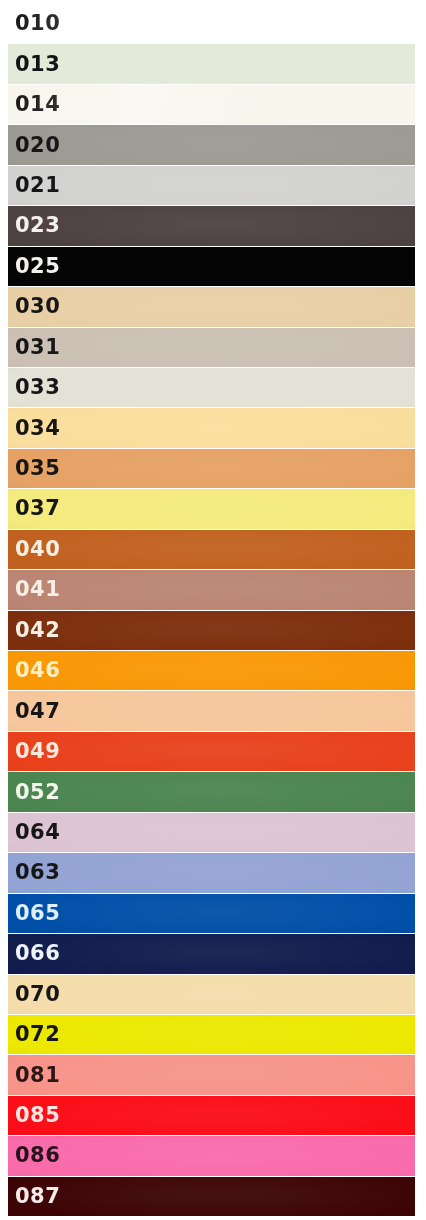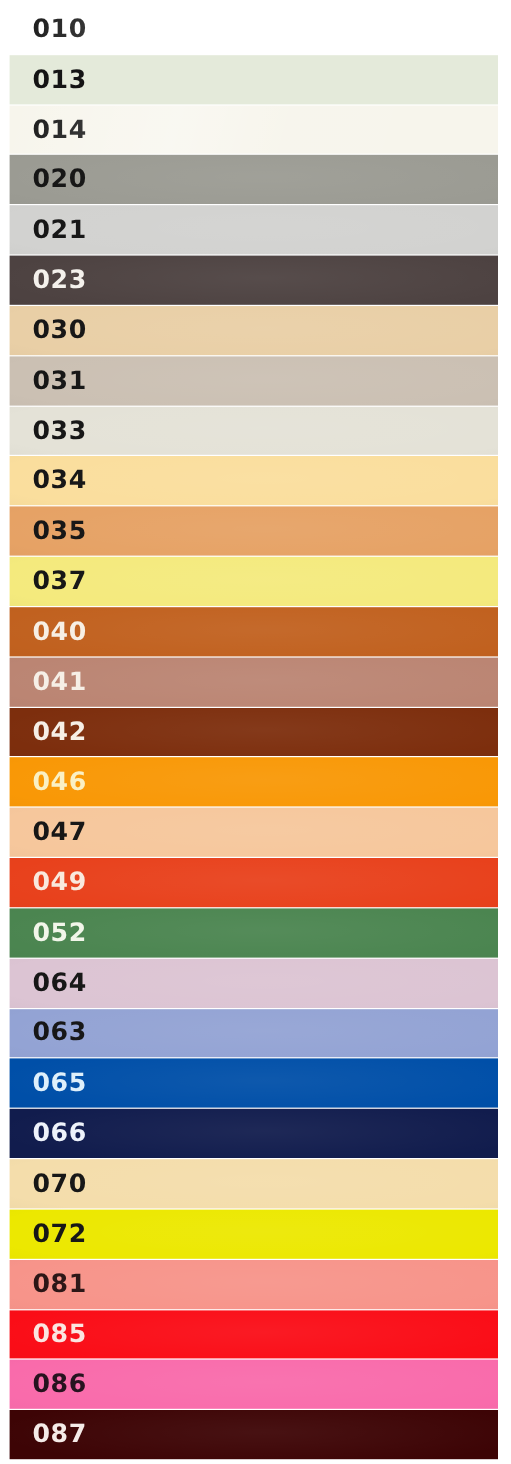--- a/index.html
+++ b/index.html
@@ -32,21 +32,21 @@
     display: flex;
     align-items: center;
     box-sizing: border-box;
     min-height: 0;
   }
 
   .swatch-label {
     font-size: 21px;
     font-weight: 700;
     letter-spacing: 0.5px;
-    padding-left: 19px;
+    padding-left: 7px;
     line-height: 1;
     white-space: nowrap;
     user-select: none;
   }
 
   
   .swatch-row.sheen::after {
     content: "";
     position: absolute;
     inset: 0;
@@ -82,20 +82,23 @@
       <span class="swatch-label" style="color: rgb(20, 20, 20);">014</span>
     </div>
     <div class="swatch-row vignette" style="background-color: rgb(155, 155, 147);">
       <span class="swatch-label" style="color: rgb(20, 20, 20);">020</span>
     </div>
     <div class="swatch-row vignette" style="background-color: rgb(210, 210, 208);">
       <span class="swatch-label" style="color: rgb(20, 20, 20);">021</span>
     </div>
     <div class="swatch-row vignette" style="background-color: rgb(77, 66, 65);">
       <span class="swatch-label" style="color: rgb(244, 241, 236);">023</span>
+    </div>
+    <div class="swatch-row" style="background-color: rgb(5, 5, 5);">
+      <span class="swatch-label" style="color: rgb(244, 241, 236);">025</span>
     </div>
     <div class="swatch-row vignette" style="background-color: rgb(233, 207, 166);">
       <span class="swatch-label" style="color: rgb(20, 20, 20);">030</span>
     </div>
     <div class="swatch-row vignette" style="background-color: rgb(203, 192, 179);">
       <span class="swatch-label" style="color: rgb(20, 20, 20);">031</span>
     </div>
     <div class="swatch-row vignette" style="background-color: rgb(228, 226, 215);">
       <span class="swatch-label" style="color: rgb(20, 20, 20);">033</span>
     </div>

